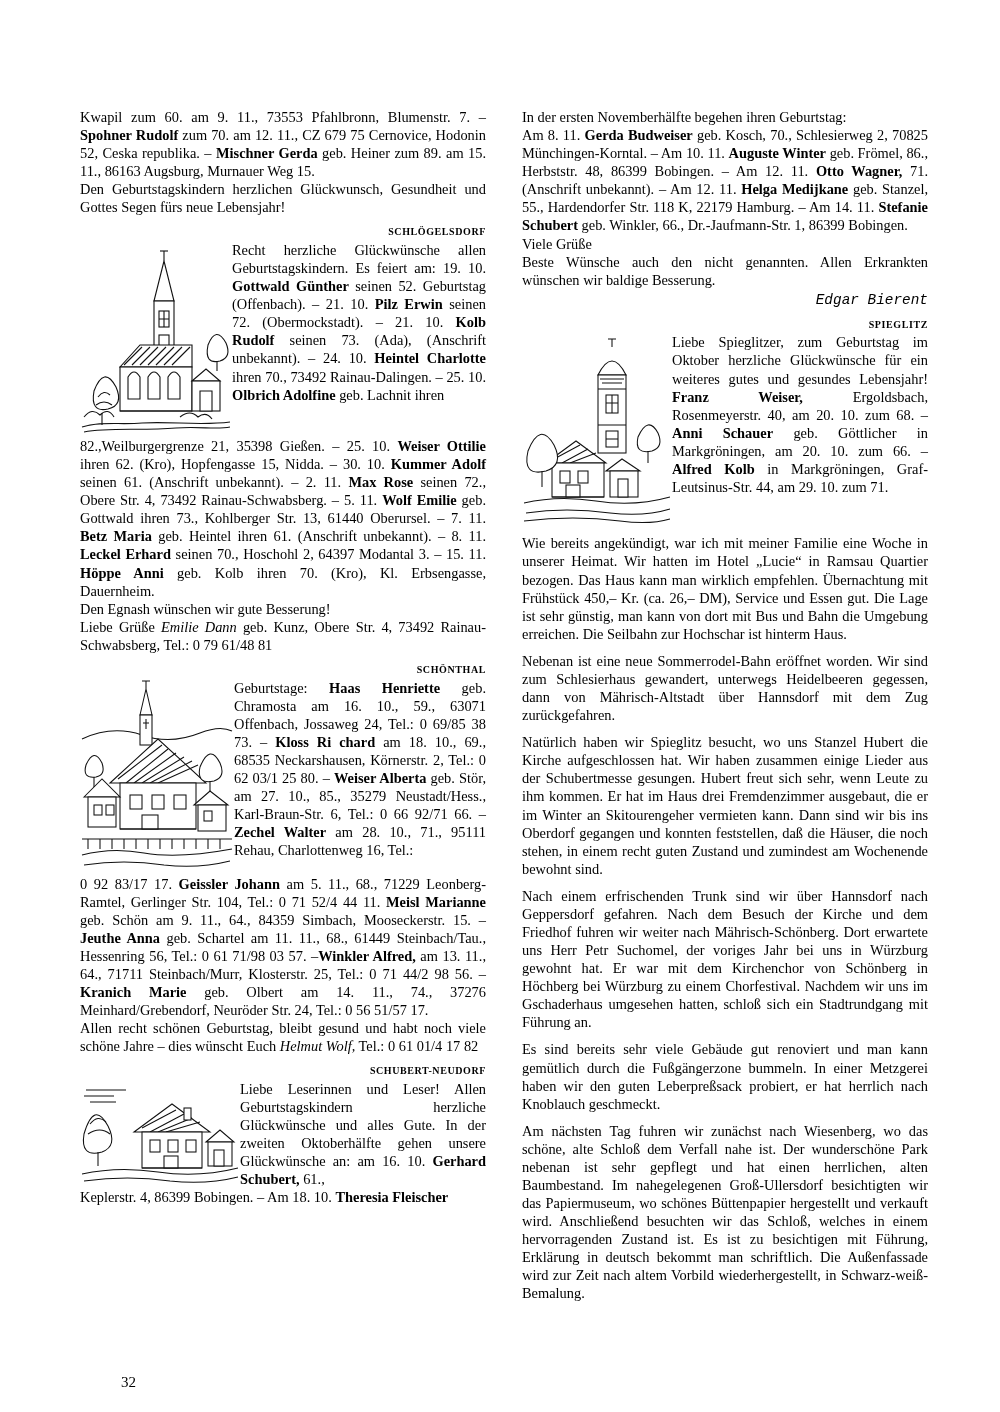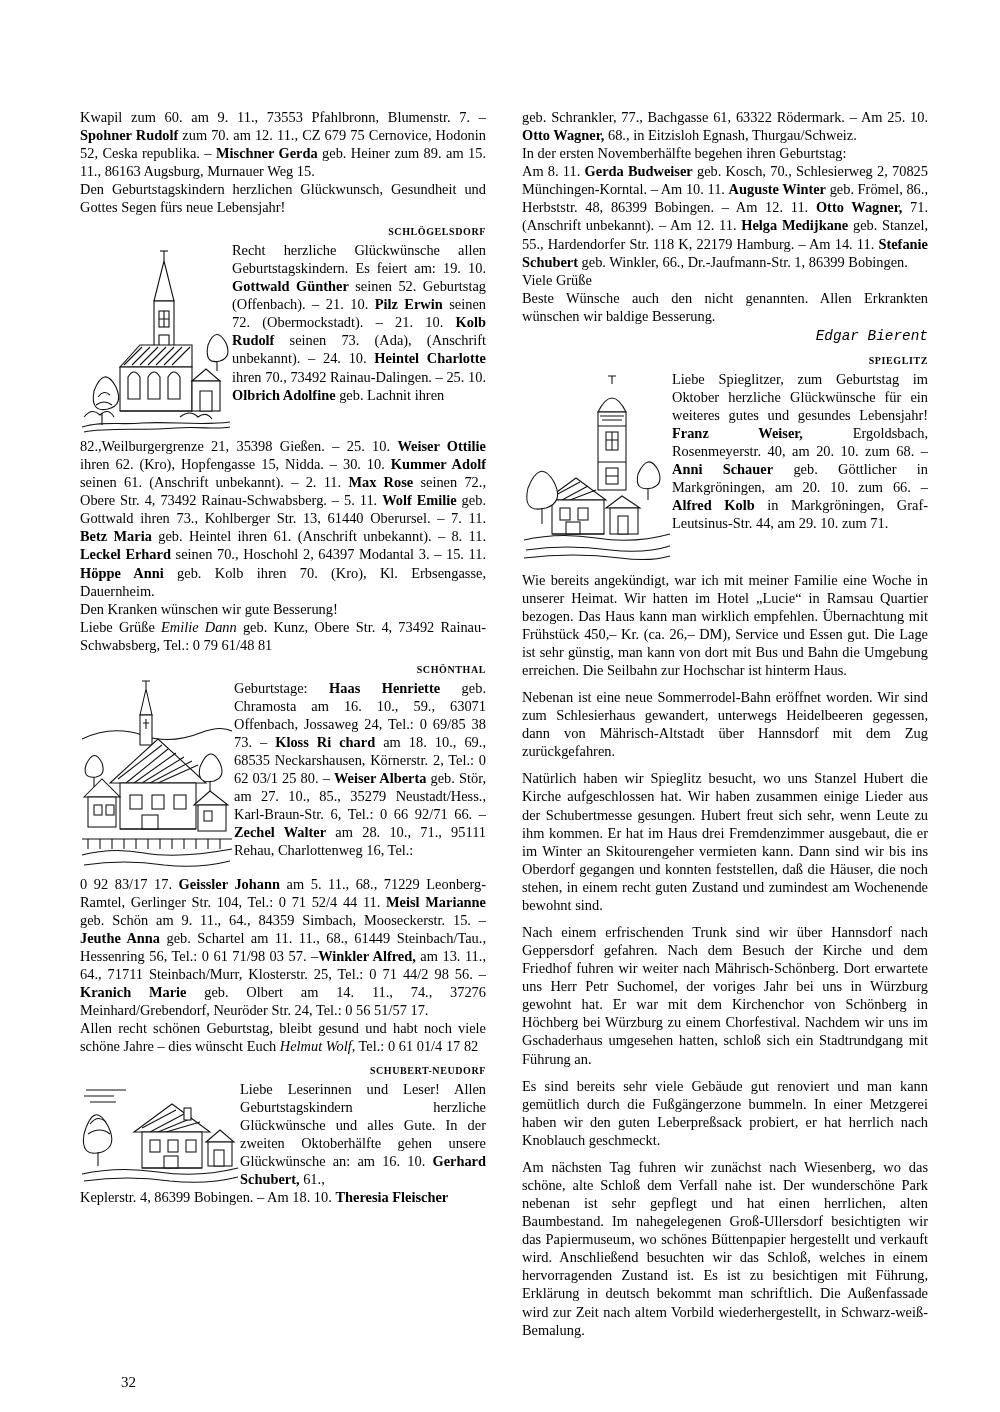--- a/index.html
+++ b/index.html
@@ -127,21 +127,21 @@
               <path d="M137 120 v10"></path>
 
               <path d="M4 176 q8 -10 16 -2 q8 -8 14 2"></path>
               <path d="M100 176 q10 -8 18 0 q8 -6 14 2"></path>
             </g>
           </svg>
         </span>
         <div class="indent-block">Recht herzliche Glückwünsche allen Geburtstagskindern. Es feiert am: 19. 10. <b>Gottwald Günther</b> seinen 52. Geburtstag (Offenbach). – 21. 10. <b>Pilz Erwin</b> seinen 72. (Obermockstadt). – 21. 10. <b>Kolb Rudolf</b> seinen 73. (Ada), (Anschrift unbekannt). – 24. 10. <b>Heintel Charlotte</b> ihren 70., 73492 Rainau-Dalingen. – 25. 10. <b>Olbrich Adolfine</b> geb. Lachnit ihren</div>
         <div class="clear"></div>
         <div>82.,Weilburgergrenze 21, 35398 Gießen. – 25. 10. <b>Weiser Ottilie</b> ihren 62. (Kro), Hopfengasse 15, Nidda. – 30. 10. <b>Kummer Adolf</b> seinen 61. (Anschrift unbekannt). – 2. 11. <b>Max Rose</b> seinen 72., Obere Str. 4, 73492 Rainau-Schwabsberg. – 5. 11. <b>Wolf Emilie</b> geb. Gottwald ihren 73., Kohlberger Str. 13, 61440 Oberursel. – 7. 11. <b>Betz Maria</b> geb. Heintel ihren 61. (Anschrift unbekannt). – 8. 11. <b>Leckel Erhard</b> seinen 70., Hoschohl 2, 64397 Modantal 3. – 15. 11. <b>Höppe Anni</b> geb. Kolb ihren 70. (Kro), Kl. Erbsengasse, Dauernheim.</div>
-        <div>Den Kranken wünschen wir gute Besserung!</div>
+        <div>Den Egnash wünschen wir gute Besserung!</div>
         <div>Liebe Grüße <i>Emilie Dann</i> geb. Kunz, Obere Str. 4, 73492 Rainau-Schwabsberg, Tel.: 0 79 61/48 81</div>
       </div>
 
       <div class="heading">SCHÖNTHAL</div>
       <div>
         <span class="illus">
           <svg width="154" height="196" viewBox="0 0 154 196" aria-hidden="true">
             <g fill="none" stroke="#111" stroke-width="1.05">
 
               <path d="M2 60 q30 -14 60 -4 q28 10 58 -2 q20 -8 32 -2"></path>
@@ -219,21 +219,20 @@
             </g>
           </svg>
         </span>
         <div class="indent-block">Liebe Leserinnen und Leser! Allen Geburtstagskindern herzliche Glückwünsche und alles Gute. In der zweiten Oktoberhälfte gehen unsere Glückwünsche an: am 16. 10. <b>Gerhard Schubert,</b> 61.,</div>
         <div class="clear"></div>
         <div>Keplerstr. 4, 86399 Bobingen. – Am 18. 10. <b>Theresia Fleischer</b></div>
       </div>
     </div>
 
     <div class="col col-right">
-      <p class="p">geb. Schrankler, 77., Bachgasse 61, 63322 Rödermark. – Am 25. 10. <b>Otto Wagner,</b> 68., in Eitzisloh Egnash, Thurgau/Schweiz.</p>
       <p class="p">In der ersten Novemberhälfte begehen ihren Geburtstag:</p>
       <p class="p">Am 8. 11. <b>Gerda Budweiser</b> geb. Kosch, 70., Schlesierweg 2, 70825 Münchingen-Korntal. – Am 10. 11. <b>Auguste Winter</b> geb. Frömel, 86., Herbststr. 48, 86399 Bobingen. – Am 12. 11. <b>Otto Wagner,</b> 71. (Anschrift unbekannt). – Am 12. 11. <b>Helga Medijkane</b> geb. Stanzel, 55., Hardendorfer Str. 118 K, 22179 Hamburg. – Am 14. 11. <b>Stefanie Schubert</b> geb. Winkler, 66., Dr.-Jaufmann-Str. 1, 86399 Bobingen.</p>
       <p class="p">Viele Grüße</p>
       <p class="p">Beste Wünsche auch den nicht genannten. Allen Erkrankten wünschen wir baldige Besserung.</p>
       <div class="sig">Edgar Bierent</div>
 
       <div class="heading">SPIEGLITZ</div>
       <div>
         <span class="illus">
           <svg width="150" height="192" viewBox="0 0 150 192" aria-hidden="true">

